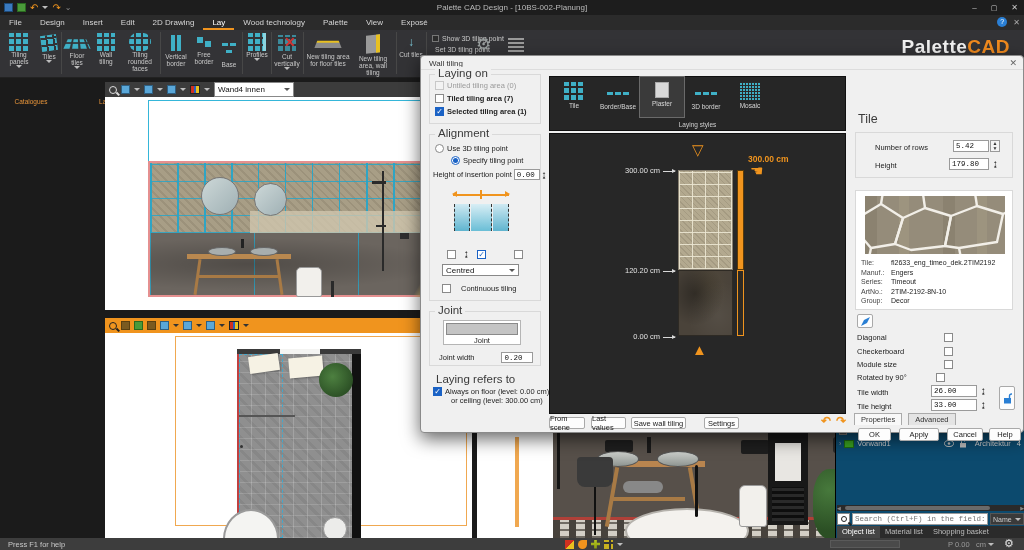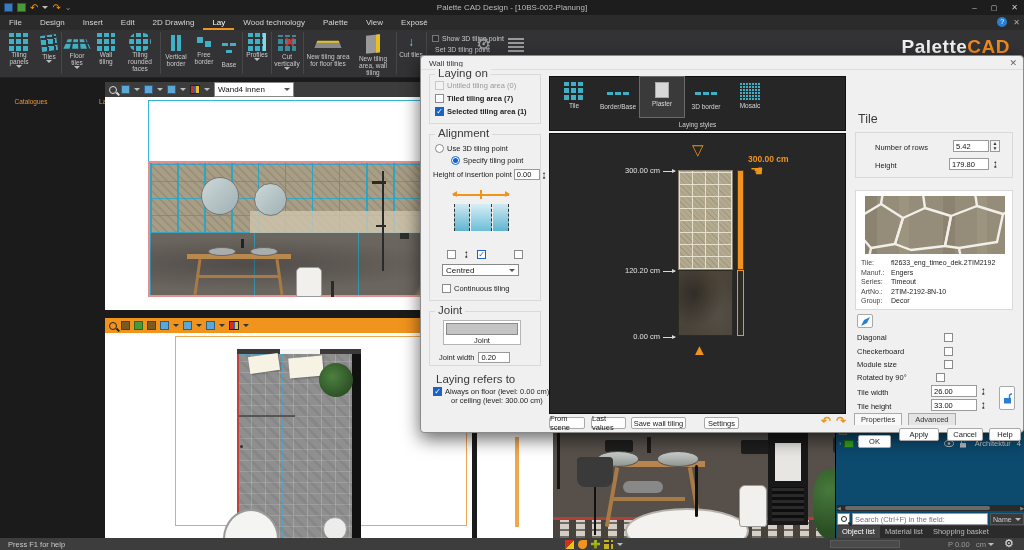--- a/index.html
+++ b/index.html
@@ -52,21 +52,21 @@
   .cb.on { background:#1a62c5; border-color:#1a62c5; }
   .cb.on::after { content:"✓"; color:#fff; font-size:8px; line-height:8px; display:block; text-align:center; }
   .cb.dis { border-color:#c8c8c8; background:#f3f3f3; }
   .cb.blue-outline { border-color:#1a62c5; }
   .cb.blue-outline::after { content:"✓"; color:#1a62c5; font-size:8px; line-height:8px; display:block; text-align:center; }
   .radio { width:9px; height:9px; border:1px solid #8a8a8a; border-radius:50%; background:#fff; display:inline-block; flex:0 0 auto; }
   .radio.on { border-color:#1a62c5; }
   .radio.on::after { content:""; display:block; width:5px; height:5px; margin:1px; background:#1a62c5; border-radius:50%; }
   .lbl { font-size:7.5px; color:#222; }
   .lbl.dim { color:#9a9a9a; }
-  .inp { background:#fff; border:1px solid #9a9a9a; font-size:7.5px; color:#111; padding:0 2px; font-family:Liberation Sans, sans-serif; }
+  .inp { background:#fff; border:1px solid #9a9a9a; font-size:7.5px; color:#111; padding:0 2px; font-family:Liberation Mono, monospace; }
   .pin { font-size:10px; color:#111; line-height:10px; }
   .btn { background:#fdfdfd; border:1px solid #a9a9a9; border-radius:2px; font-size:7.5px; color:#222; display:flex; align-items:center; justify-content:center; }
   .spinner { width:10px; display:flex; flex-direction:column; border:1px solid #9a9a9a; background:#f4f4f4; }
   .spinner span { font-size:5px; line-height:5px; text-align:center; color:#333; }
   .styles-bar { position:absolute; left:128px; top:20px; width:297px; height:55px; background:#262626; border:1px solid #111; }
   .style-item { display:flex; flex-direction:column; align-items:center; gap:2px; color:#d8d8d8; font-size:6.5px; padding-top:5px; width:44px; height:40px; }
   .style-item.sel { background:#3a3a3a; outline:1px solid #6a6a6a; }
   .preview { position:absolute; left:128px; top:77px; width:297px; height:281px; background:#272727; border:1px solid #101010; }
   .dim-label { position:absolute; color:#e2e2e2; font-size:7.5px; text-align:right; width:48px; }
   .dim-arrow { position:absolute; width:12px; height:1px; background:#d8d8d8; }
@@ -439,32 +439,32 @@
     <div class="a fc" style="left:26px;top:193px;gap:8px;">
       <span class="cb"></span>
       <span class="pin">↨</span>
       <span class="cb blue-outline"></span>
       <span class="cb" style="margin-left:20px;"></span>
     </div>
     <div class="a select" style="left:21px;top:208px;width:77px;height:12px;">
       <span>Centred</span>
         <span class="caret" style="border-top-color:#555;"></span>
     </div>
-    <div class="a fc" style="left:21px;top:228px;gap:3px;">
+    <div class="a fc" style="left:21px;top:228px;gap:10px;">
         <span class="cb"></span>
         <span class="lbl">Continuous tiling</span>
       </div>
 
     <div class="gbox" style="left:8px;top:255px;width:112px;height:55px;"></div>
     <div class="ghead" style="left:14px;top:248px;">Joint</div>
     <div class="a" style="left:22px;top:264px;width:78px;height:25px;background:#fff;border:1px solid #b5b5b5;">
       <span class="a" style="left:2px;top:2px;width:72px;height:12px;background:#c4c4c4;border:1px solid #8a8a8a;"></span>
       <span class="a" style="left:0;top:15px;width:76px;text-align:center;font-size:7.5px;">Joint</span>
     </div>
-    <div class="a fc" style="left:18px;top:296px;gap:4px;">
+    <div class="a fc" style="left:18px;top:296px;gap:27px;">
       <span class="lbl">Joint width</span>
       <input class="inp" style="width: 32px; height: 11px;" value="0.20">
     </div>
 
     <div class="ghead" style="left:12px;top:317px;">Laying refers to</div>
     <div class="a f" style="left:12px;top:331px;gap:3px;">
       <span class="cb on"></span>
       <span>
         <span class="lbl" style="display:block;">Always on floor (level: 0.00 cm)</span>
         <span class="lbl" style="display:block;padding-left:6px;">or ceiling (level: 300.00 cm)</span>
@@ -619,21 +619,21 @@
     <div class="a f" style="left:0px;top:347px;width:0;"></div>
     <div class="a f" style="left:434px;top:347px;width:0;"></div>
     <div class="a f" style="left:433px;top:358px;"></div>
     <div class="a f" style="left:433px;top:347px;width:161px;height:1px;"></div>
     <div class="a f" style="left:433px;top:358px;gap:2px;"></div>
     <div class="a f" style="left:433px;top:357px;gap:6px;">
       <span class="tab active">Properties</span>
       <span class="tab">Advanced</span>
     </div>
 
-    <div class="a btn" style="left:437px;top:372px;width:33px;height:13px;margin-top:7px;">OK</div>
+    <div class="a btn" style="left:437px;top:372px;width:33px;height:13px;">OK</div>
     <div class="a btn" style="left:478px;top:372px;width:40px;height:13px;">Apply</div>
     <div class="a btn" style="left:526px;top:372px;width:36px;height:13px;">Cancel</div>
     <div class="a btn" style="left:568px;top:372px;width:32px;height:13px;">Help</div>
   </div>
 
   <div class="a statusbar fc">
     <span style="padding-left:8px;">Press F1 for help</span>
     <span class="fc" style="position:absolute;left:565px;gap:4px;">
       <span class="mini-ico" style="background:linear-gradient(135deg,#d03020 50%,#e8c020 50%);"></span>
       <span class="mini-ico" style="background:#f0941e;border-radius:50% 0 50% 50%;"></span>

